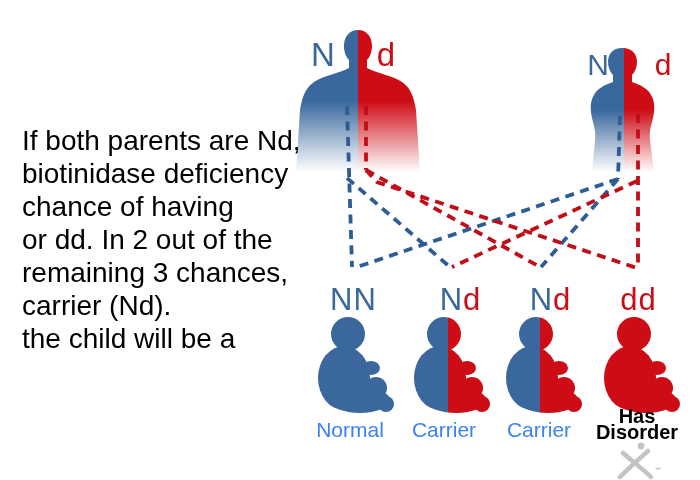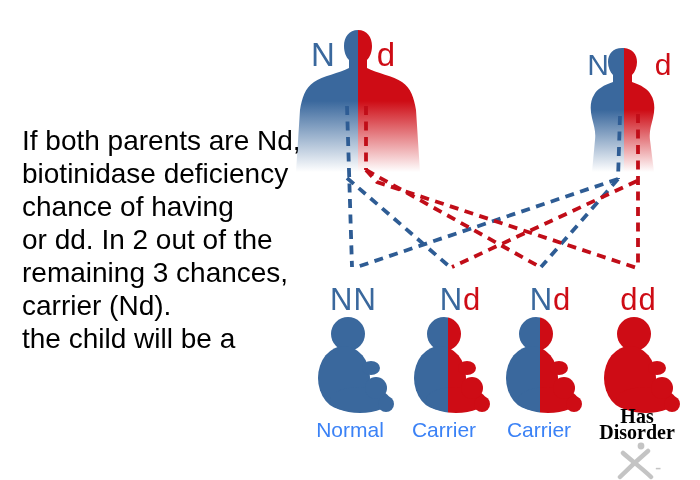--- a/index.html
+++ b/index.html
@@ -26,21 +26,21 @@
     position:absolute; top:284px; transform:translateX(-50%);
     font-size:31px; line-height:1; display:flex; gap:1px;
   }
   .caption {
     position:absolute; top:419px; transform:translateX(-50%);
     font-size:21px; color:#3b82f6; line-height:1; white-space:nowrap;
   }
   .caption-2line {
     position:absolute; top:409px; transform:translateX(-50%);
     font-size:20px; font-weight:bold; color:#000;
-    line-height:15.5px; text-align:center; white-space:nowrap;font-family:Liberation Serif, serif;
+    line-height:15.5px; text-align:center; white-space:nowrap;
   }
   .watermark-text {
     position:absolute; left:655px; top:458px;
     font-size:19px; color:#C4C4C4; line-height:1;
   }
 </style>
 </head>
 <body>
 
 <div class="stage">

